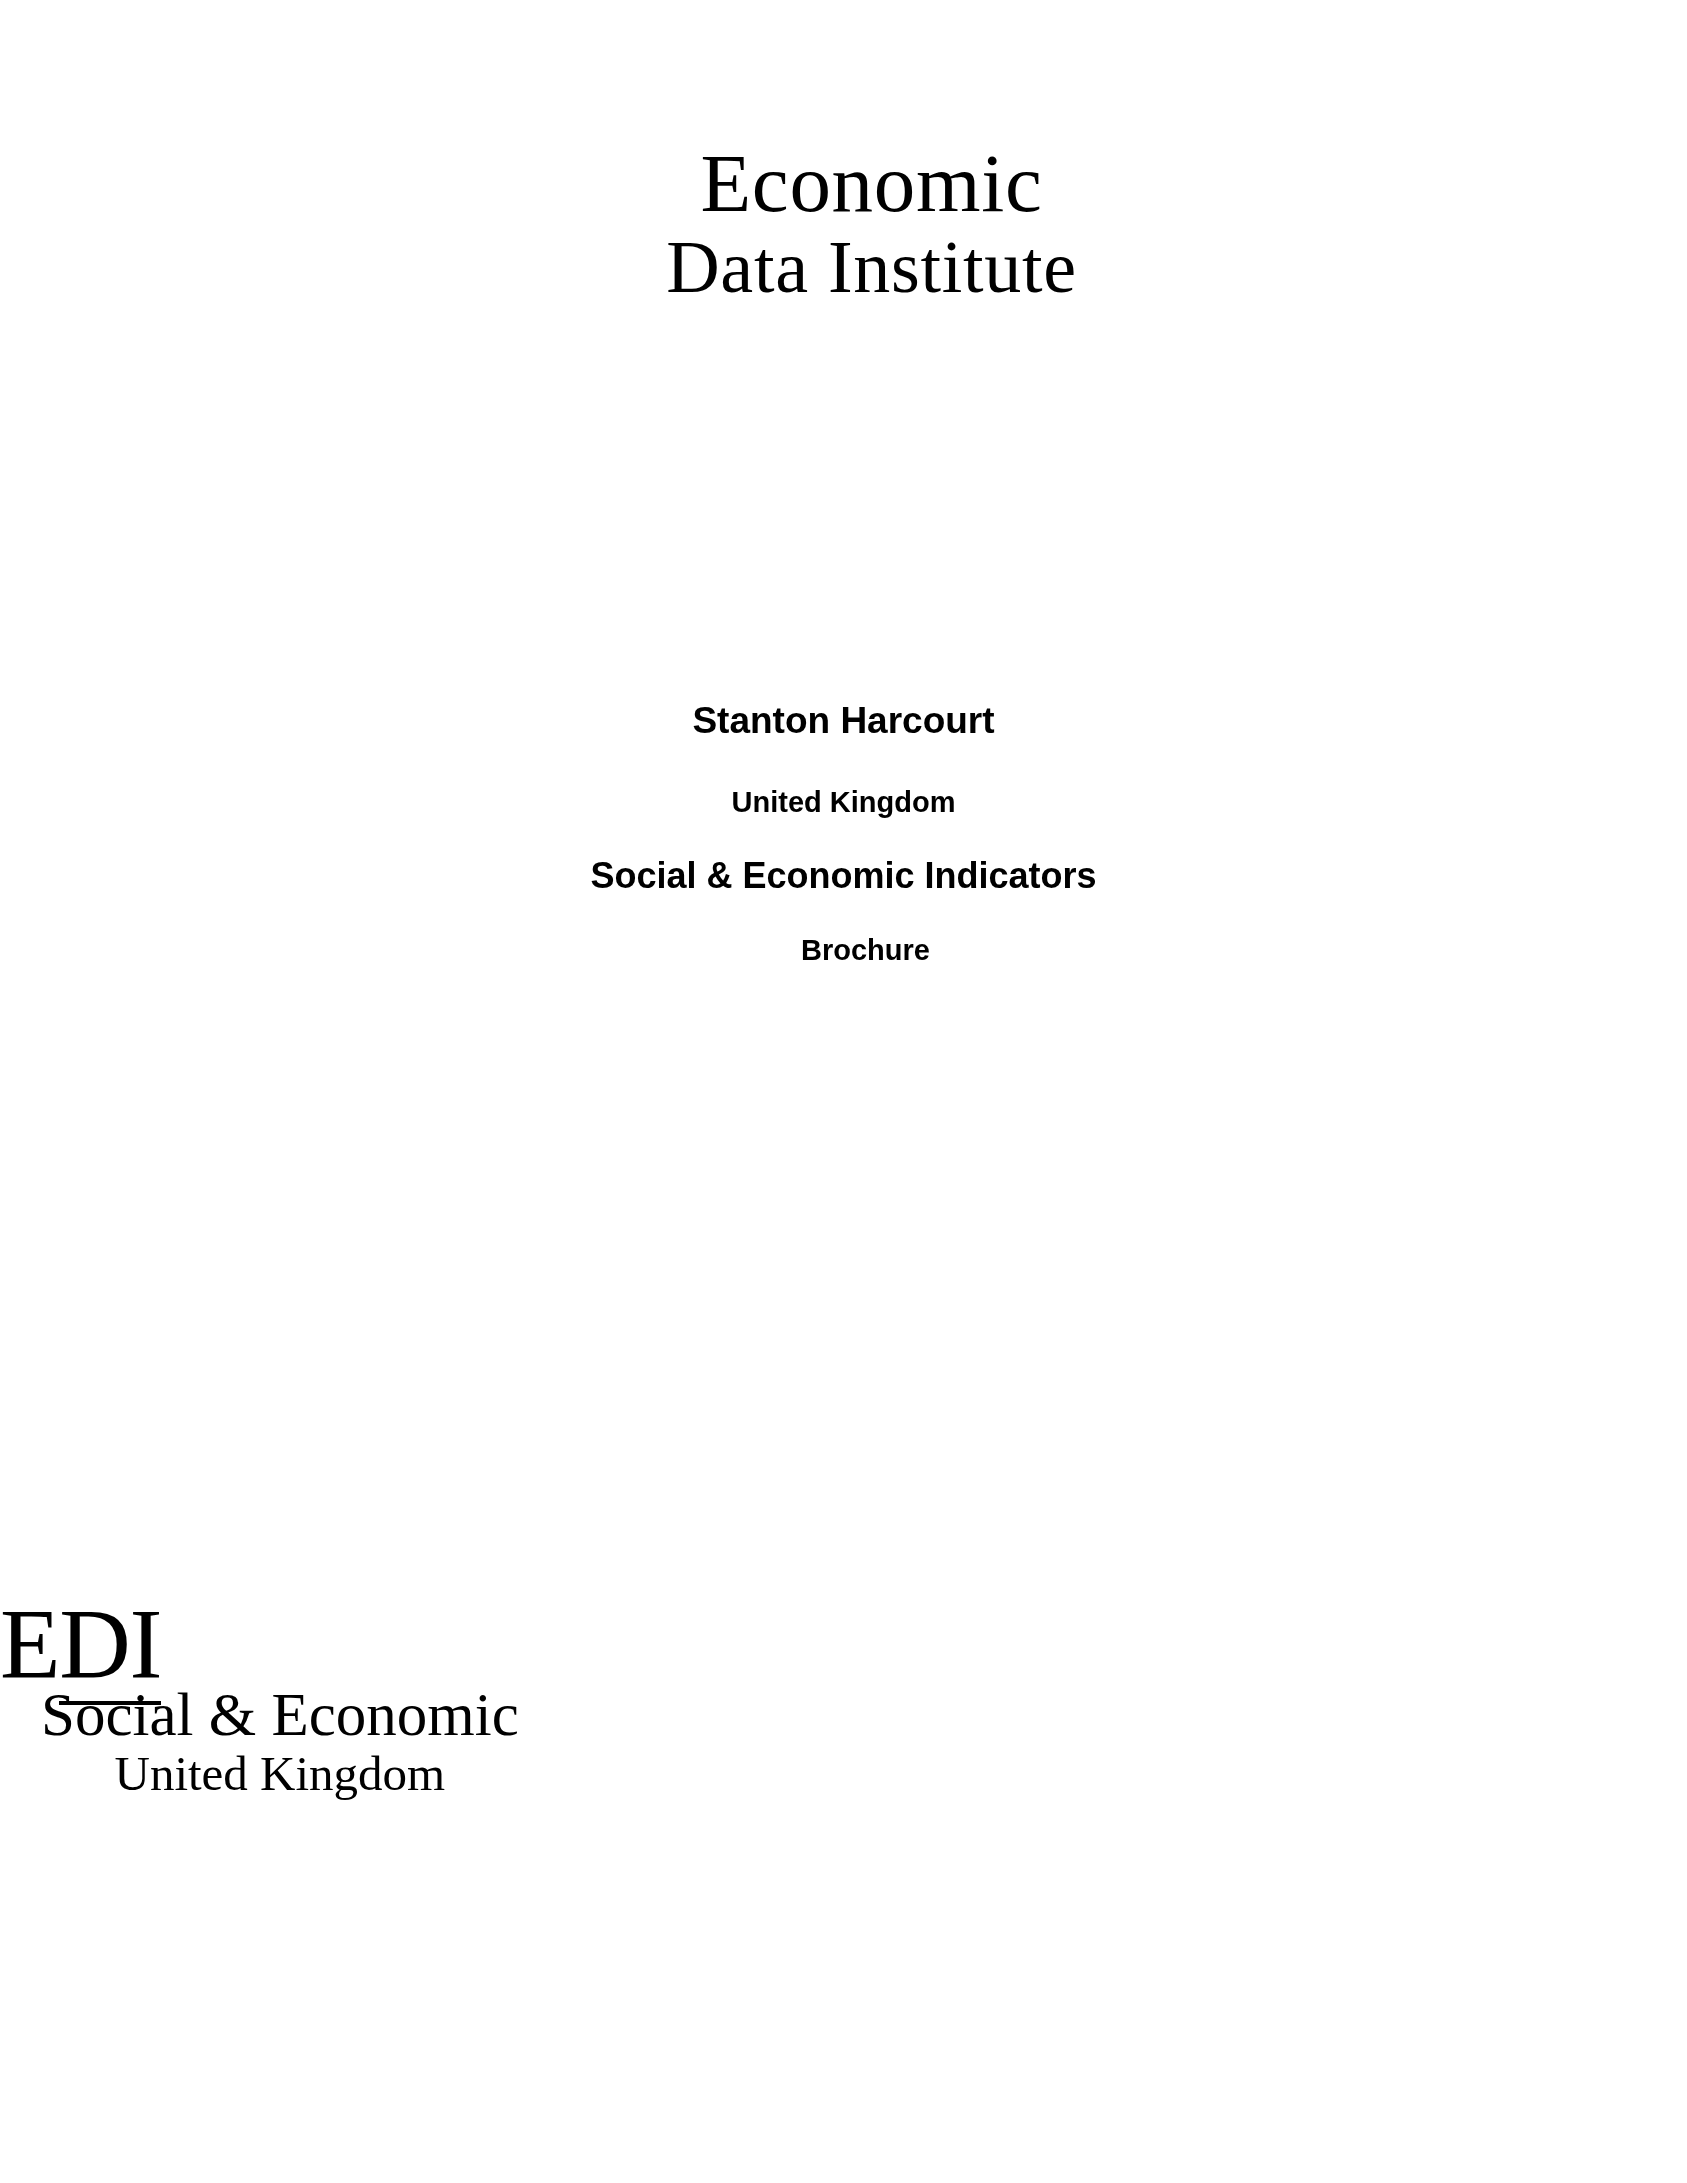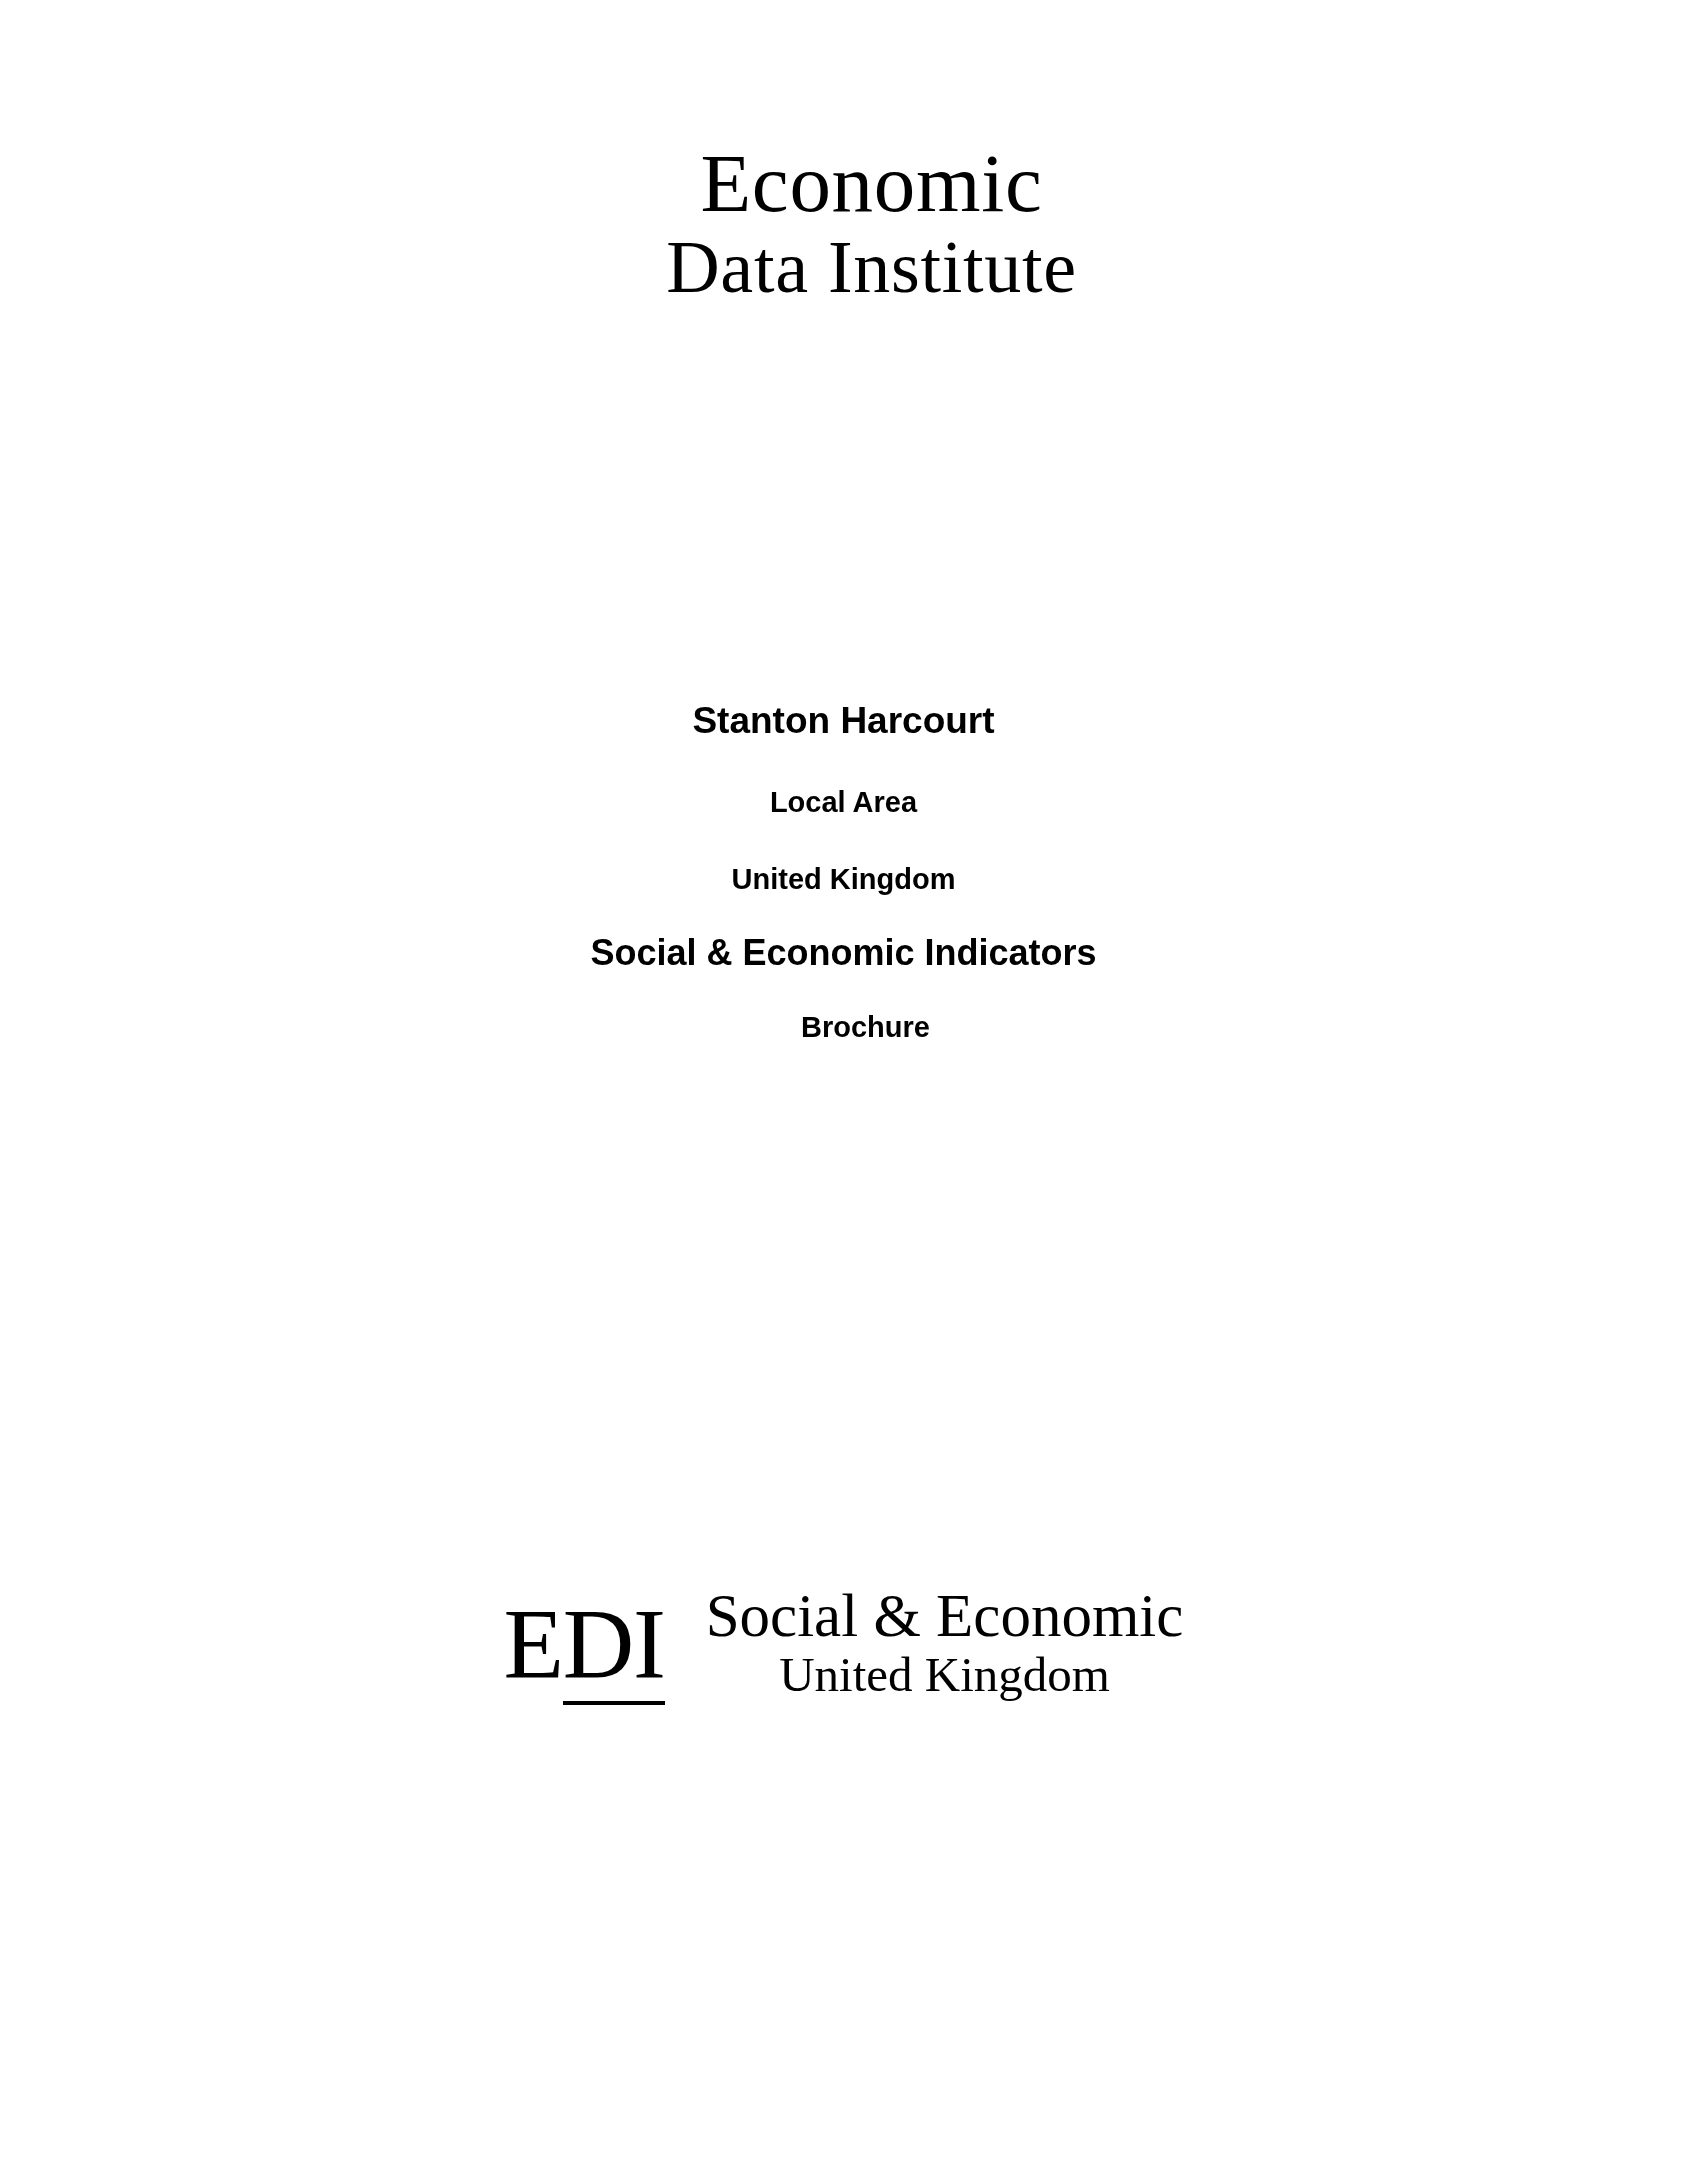--- a/index.html
+++ b/index.html
@@ -82,20 +82,21 @@
   
   .footer-logo {
     position: absolute;
     top: 1585px;
     left: 0;
     width: 1687px;
     display: flex;
     justify-content: center;
     align-items: flex-start;
     font-family: "Liberation Serif", serif;
+    flex-direction: column;
   }
   .edi-mark {
     font-size: 99px;
     line-height: 1;
     letter-spacing: -1.3px;
     position: relative;
     top: 9.3px;
   }
   .edi-mark .underline-di {
     border-bottom: 4.6px solid #000;
@@ -121,21 +122,20 @@
 
 <div class="page">
 
   <div class="masthead">
     <span class="line1">Economic</span>
     <span class="line2">Data Institute</span>
   </div>
 
   <div class="title-block">
     <span class="t t-area">Stanton Harcourt</span>
-    <span class="t t-sub1">Local Area</span>
     <span class="t t-sub2">United Kingdom</span>
     <span class="t t-main">Social &amp; Economic Indicators</span>
     <span class="t t-kind">Brochure</span>
   </div>
 
   <div class="footer-logo">
     <span class="edi-mark"><span>E</span><span class="underline-di">DI</span></span>
     <span class="edi-words">
       <span class="w1">Social &amp; Economic</span>
       <span class="w2">United Kingdom</span>

